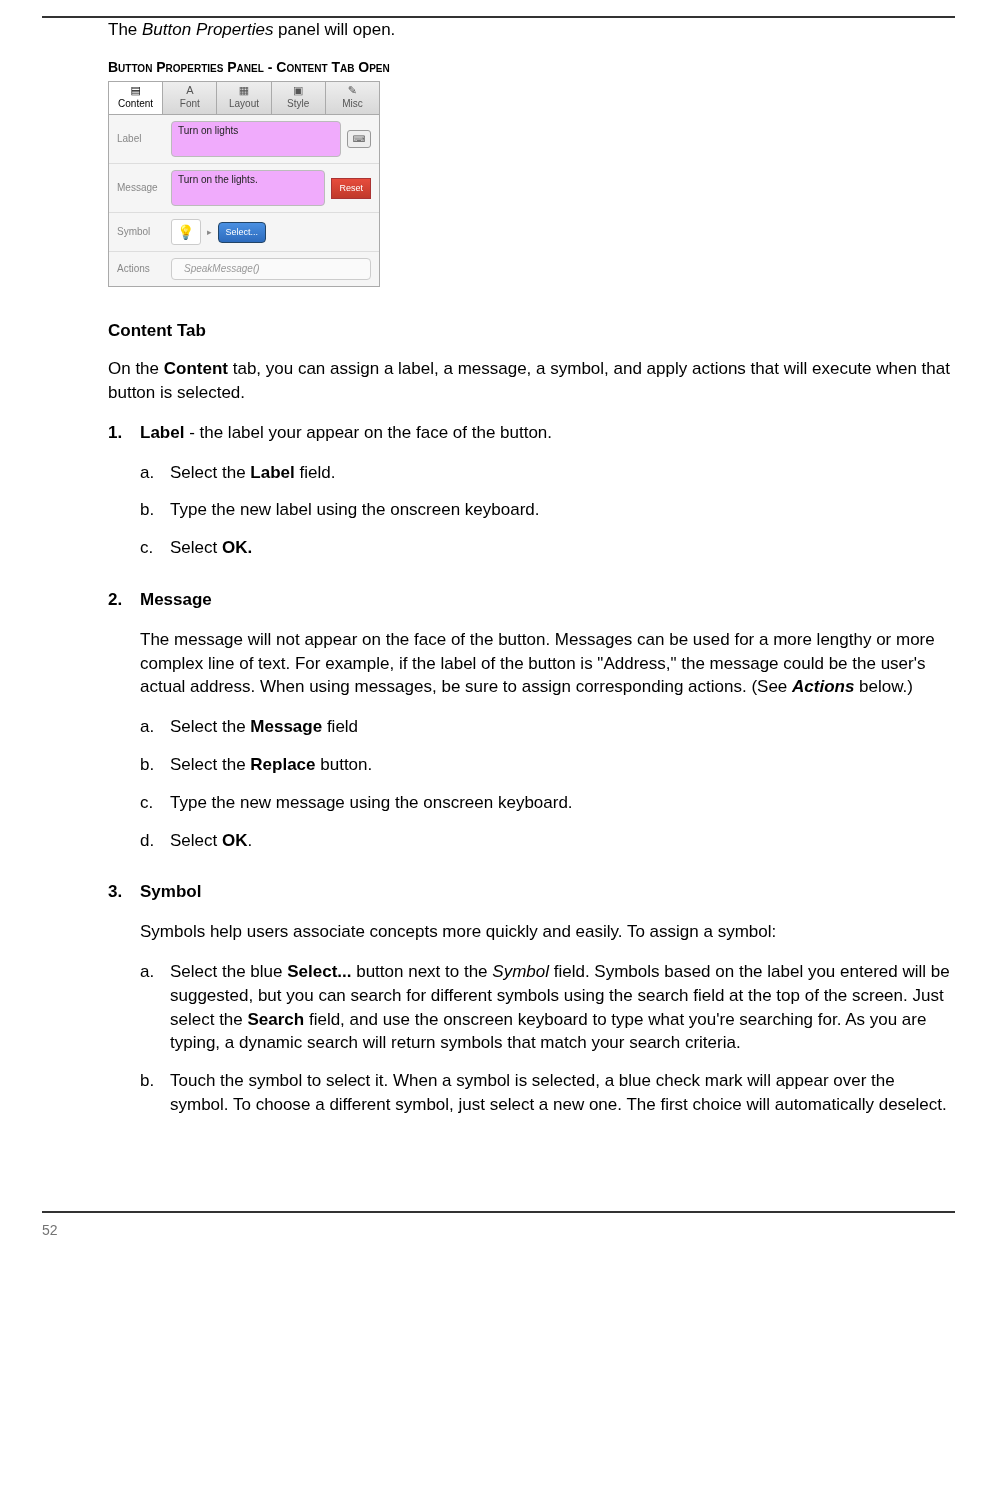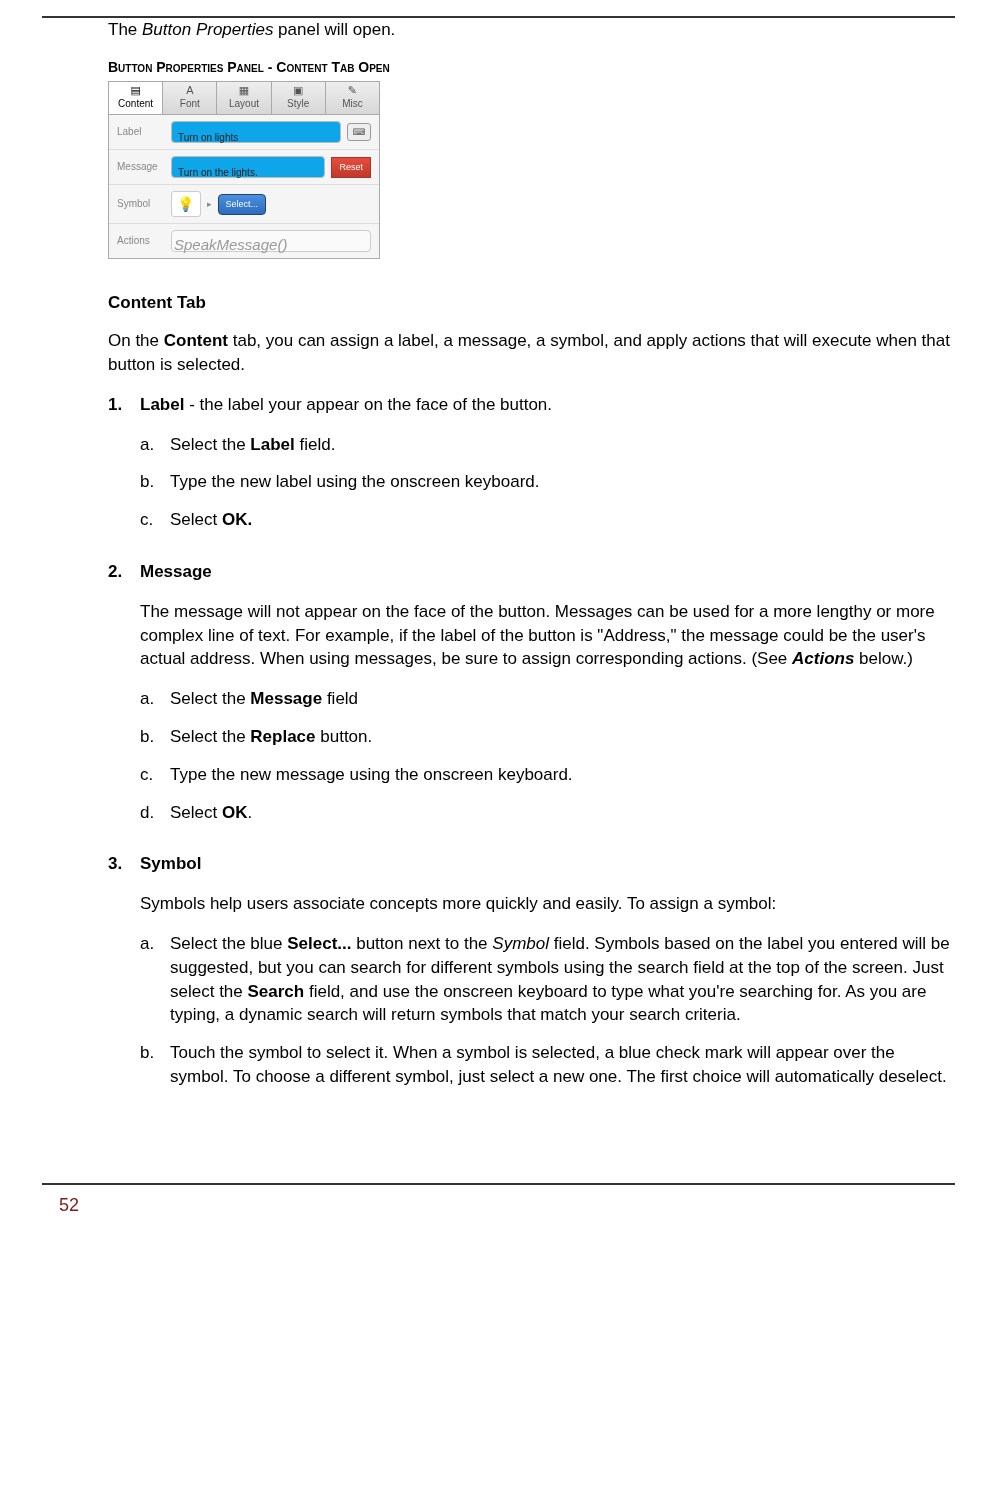--- a/index.html
+++ b/index.html
@@ -69,26 +69,26 @@
     }
     .form-row:last-child { border-bottom: none; }
     .fld-label {
       width: 54px;
       font-size: 10px;
       color: #888;
     }
     .fld-body { flex: 1; display: flex; align-items: center; gap: 6px; }
     .txt-input {
       flex: 1;
-      height: 22px;
+      height: 36px;
       border: 1px solid #bbb;
       border-radius: 4px;
-      background: #0ea5e9;
+      background: #f0abfc;
       font-size: 10px;
-      padding: 9px 6px;
+      padding: 2px 6px;
       color: #222;
     }
     .kbd-icon {
       width: 24px; height: 18px; border: 1px solid #999;
       border-radius: 3px; background: #eee;
       display:flex; align-items:center; justify-content:center;
       font-size:9px; color:#555;
     }
     .red-btn {
       background: linear-gradient(#e74c3c,#c0392b);
@@ -103,33 +103,33 @@
     }
     .arrow-small { font-size: 9px; color:#888; }
     .blue-btn {
       background: linear-gradient(#4a90e2,#2d6bbd);
       color:#fff; border:1px solid #246;
       border-radius:4px; font-size:9px; padding:3px 7px;
     }
     .actions-box {
       flex:1; height: 22px; border:1px solid #ccc;
       border-radius:4px; background:#fafafa;
-      font-size:15px; font-style:italic; color:#999;
-      padding:3px 2px;
+      font-size:10px; font-style:italic; color:#999;
+      padding:3px 12px;
     }
     
     .numlist { margin-left: 0; margin-bottom: 16px; }
     .numlist > .item { display:flex; margin-bottom: 14px; }
     .numlist > .item > .num { width: 32px; font-weight: 700; flex-shrink:0; }
     .numlist > .item > .body { flex:1; }
     .alphalist > .aitem { display:flex; margin: 14px 0; }
     .alphalist > .aitem > .let { width: 30px; flex-shrink:0; }
     .alphalist > .aitem > .abody { flex:1; }
     .footer-rule { border-top: 2px solid #333; margin-top: 80px; }
-    .pagenum { font-size: 18px; color:#7f1d1d; margin-top: 8px; margin-left: 17px; }
+    .pagenum { font-size: 14px; color:#737373; margin-top: 8px; margin-left: 0; }
     .brandbox {
       display:flex; justify-content:flex-end; align-items:flex-start;
     }
     .brandword {
       font-weight:900; font-size:23px; letter-spacing:1px;
     }
     .section-title { font-weight:700; margin-bottom: 14px; }
   </style>
 </head>
 <body>

